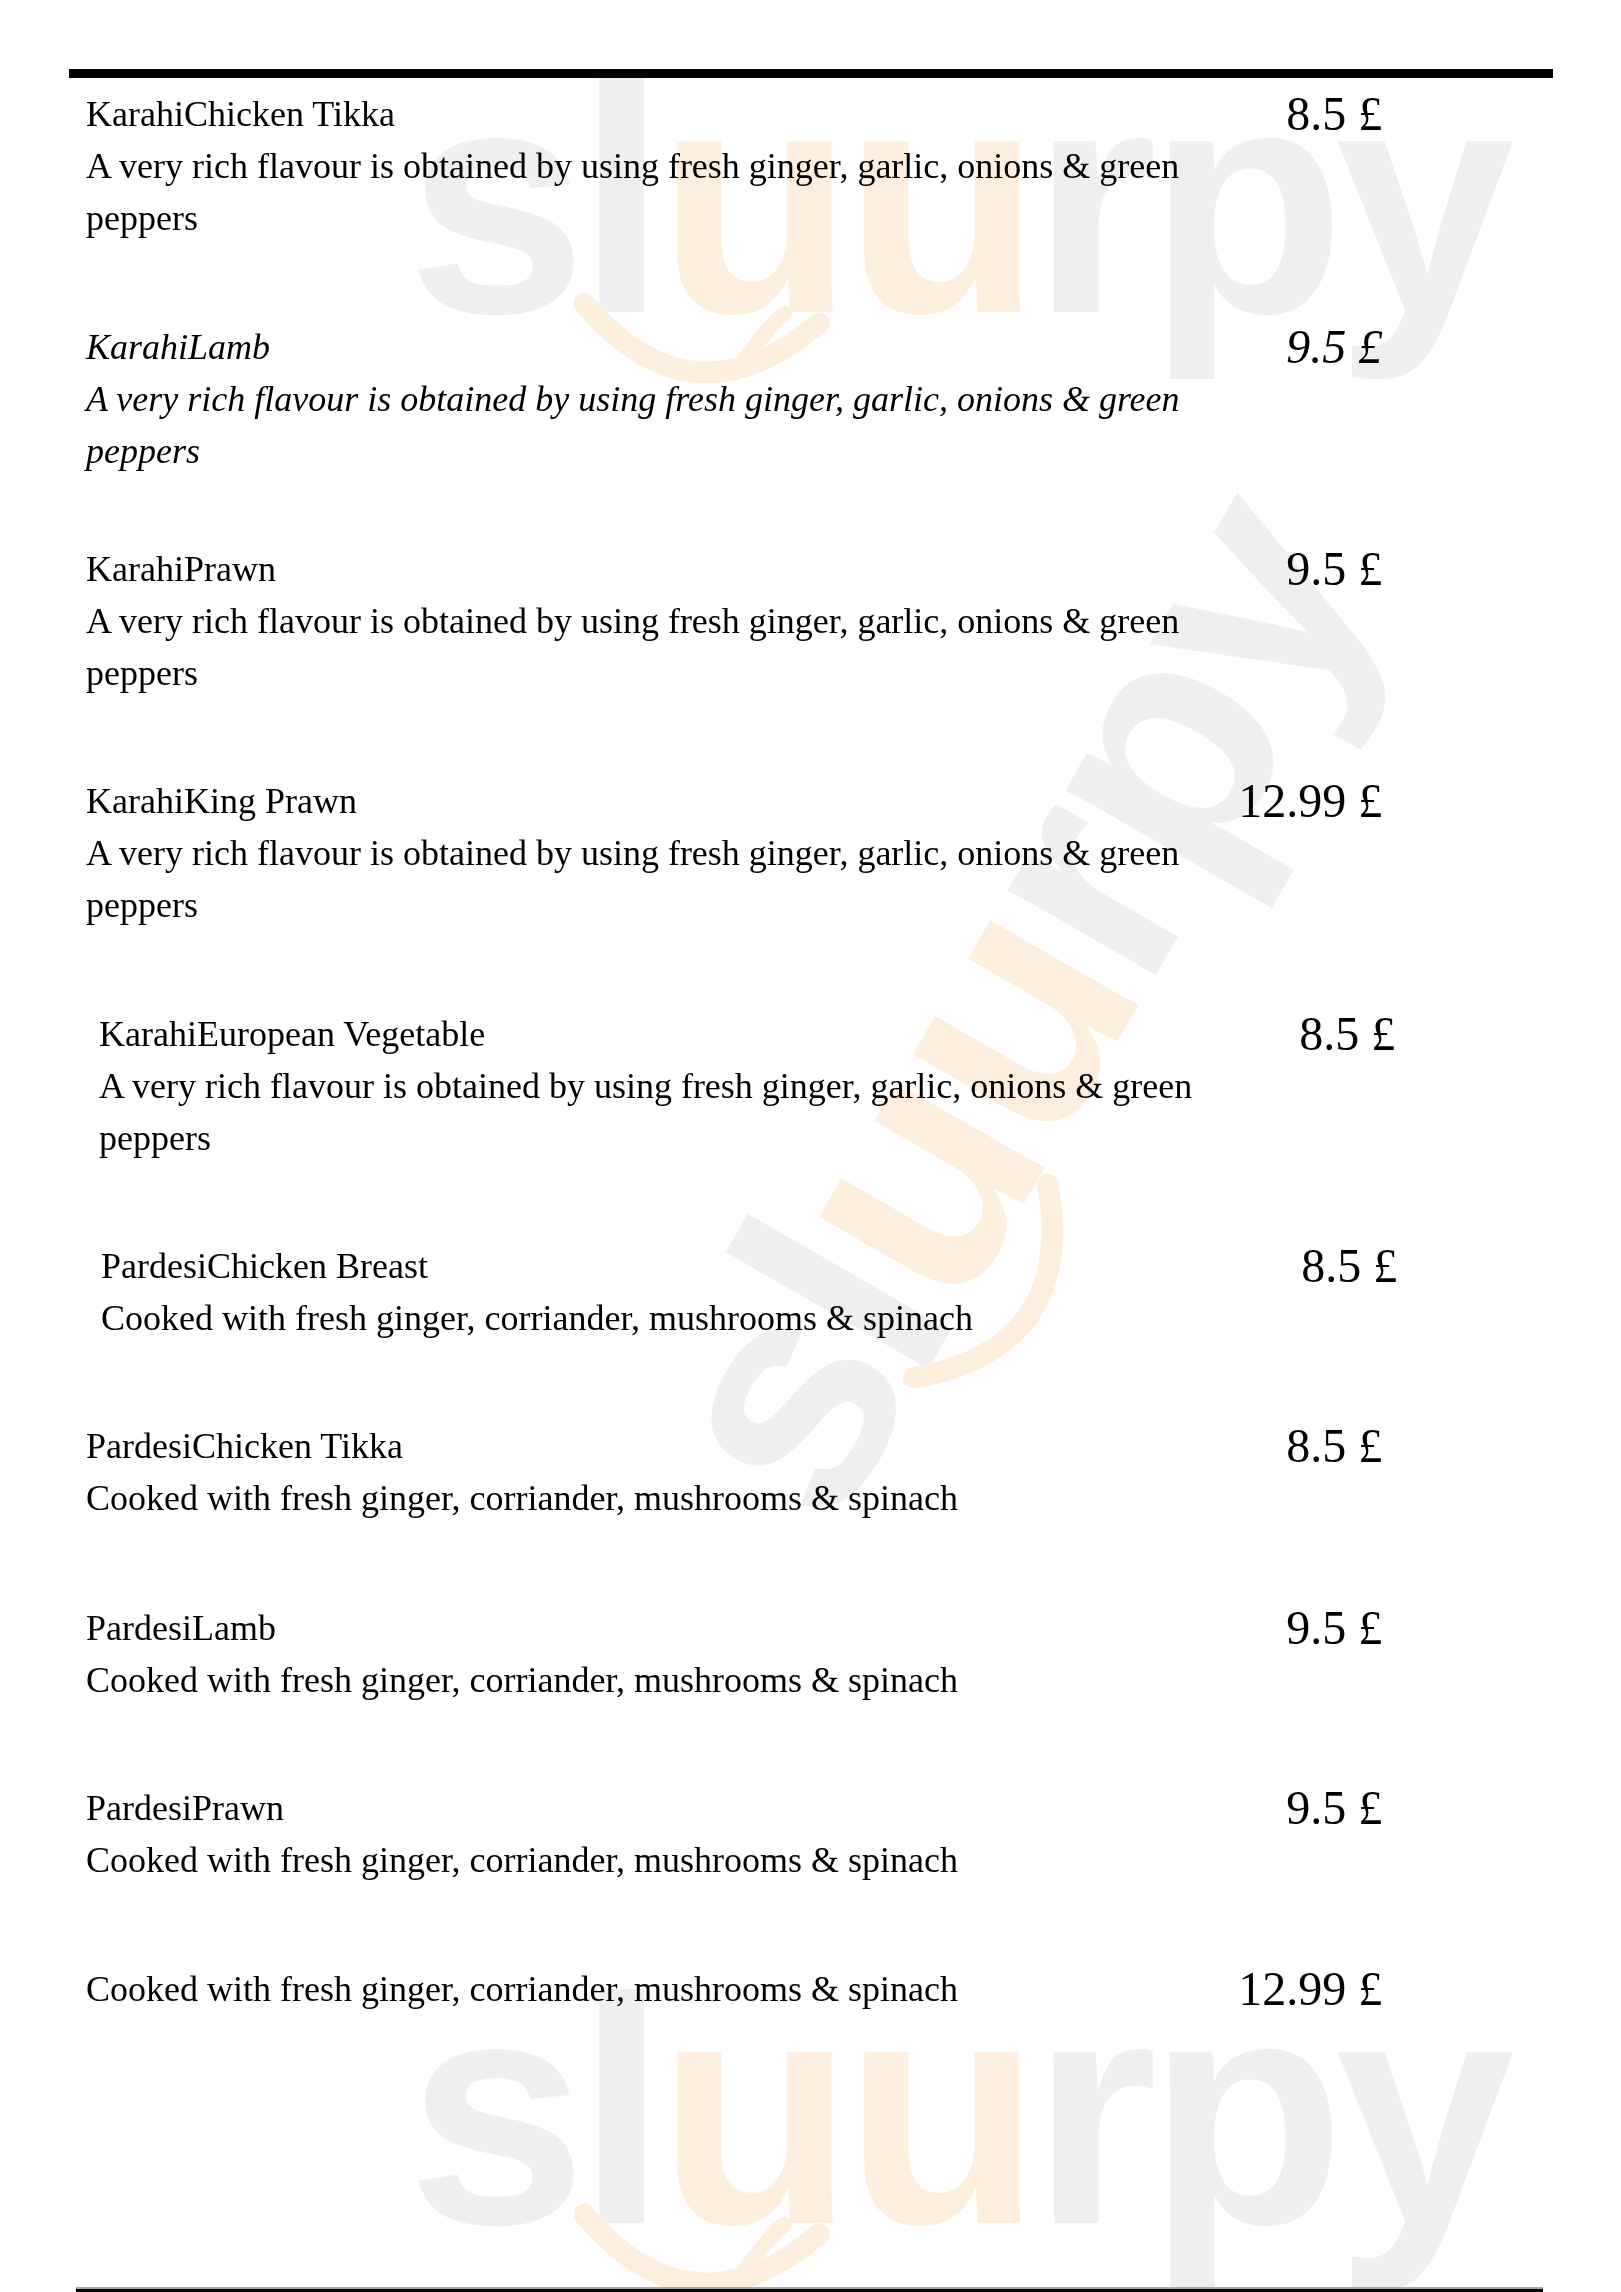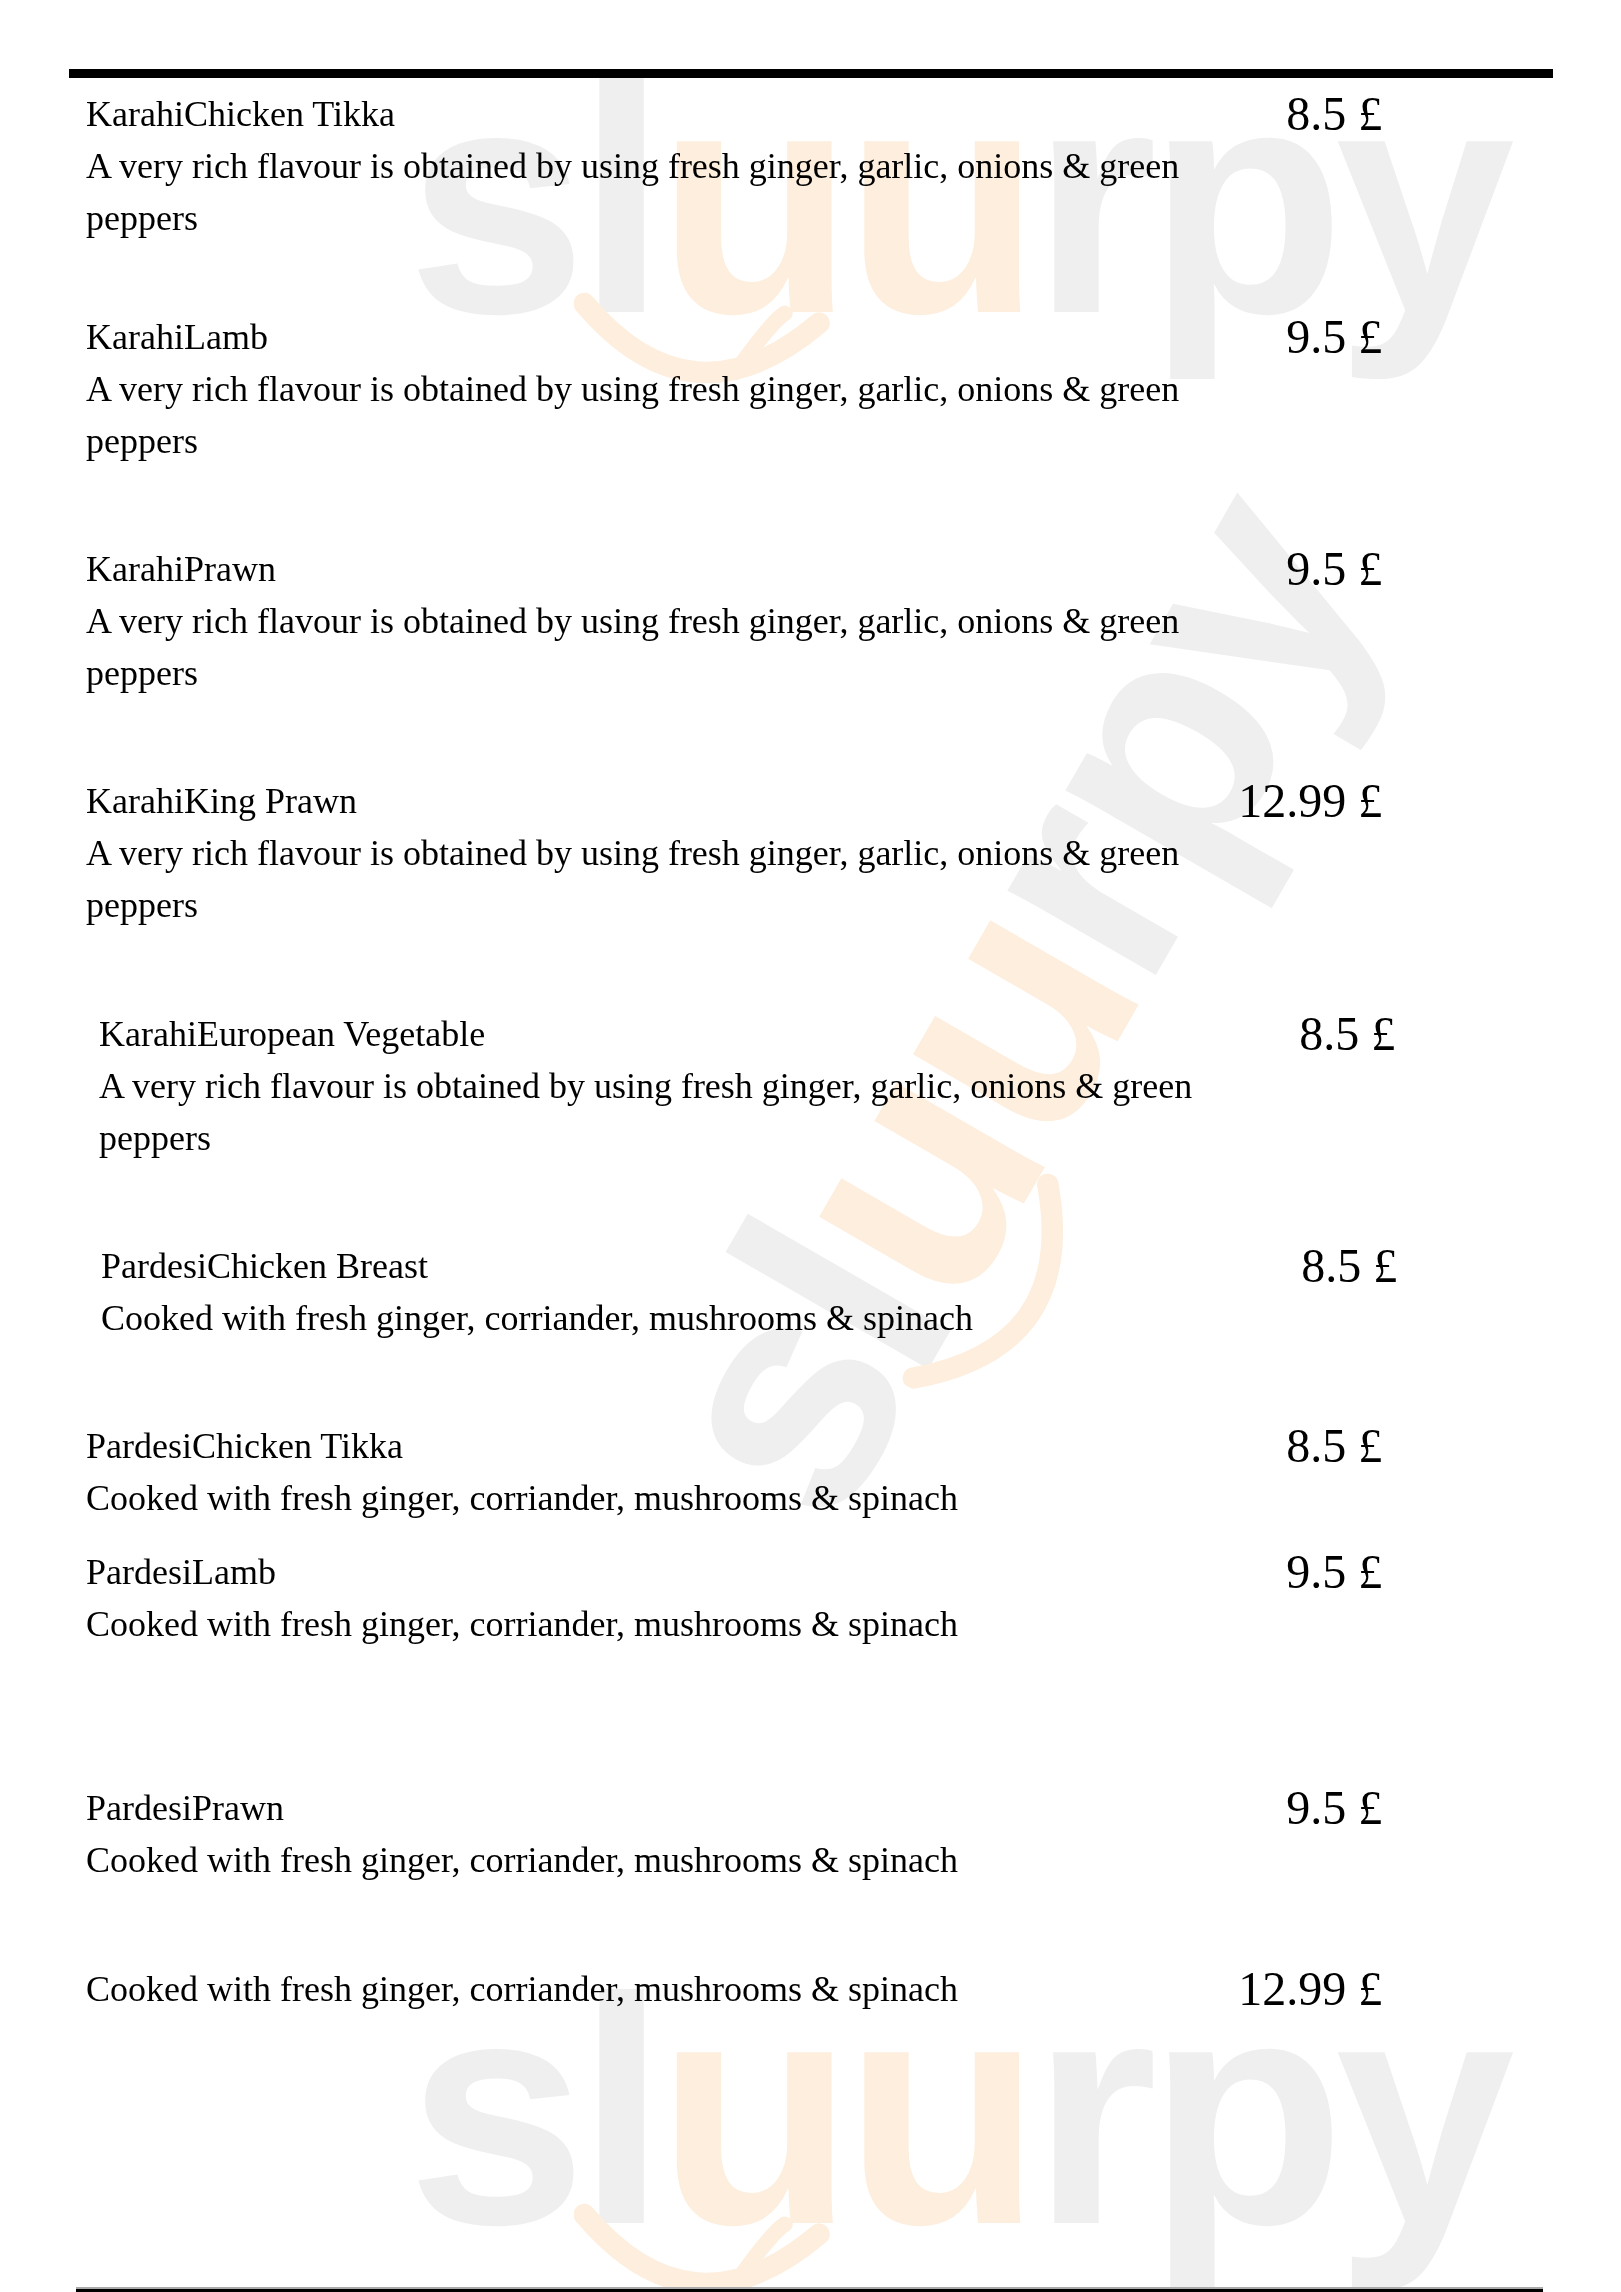--- a/index.html
+++ b/index.html
@@ -48,21 +48,21 @@
 <div class="top-rule"></div>
 <div class="bottom-rule-shade"></div>
 <div class="bottom-rule"></div>
 
 <div class="item" style="top:88px;">
   <div class="name">KarahiChicken Tikka</div>
   <div class="desc">A very rich flavour is obtained by using fresh ginger, garlic, onions &amp; green peppers</div>
   <div class="price">8.5 £</div>
 </div>
 
-<div class="item" style="top:311px;">
+<div class="item" style="top:321px;font-style:italic;">
   <div class="name">KarahiLamb</div>
   <div class="desc">A very rich flavour is obtained by using fresh ginger, garlic, onions &amp; green peppers</div>
   <div class="price">9.5 £</div>
 </div>
 
 <div class="item" style="top:543px;">
   <div class="name">KarahiPrawn</div>
   <div class="desc">A very rich flavour is obtained by using fresh ginger, garlic, onions &amp; green peppers</div>
   <div class="price">9.5 £</div>
 </div>
@@ -84,21 +84,21 @@
   <div class="desc">Cooked with fresh ginger, corriander, mushrooms &amp; spinach</div>
   <div class="price">8.5 £</div>
 </div>
 
 <div class="item" style="top:1420px;">
   <div class="name">PardesiChicken Tikka</div>
   <div class="desc">Cooked with fresh ginger, corriander, mushrooms &amp; spinach</div>
   <div class="price">8.5 £</div>
 </div>
 
-<div class="item" style="top:1546px;">
+<div class="item" style="top:1602px;">
   <div class="name">PardesiLamb</div>
   <div class="desc">Cooked with fresh ginger, corriander, mushrooms &amp; spinach</div>
   <div class="price">9.5 £</div>
 </div>
 
 <div class="item" style="top:1782px;">
   <div class="name">PardesiPrawn</div>
   <div class="desc">Cooked with fresh ginger, corriander, mushrooms &amp; spinach</div>
   <div class="price">9.5 £</div>
 </div>

